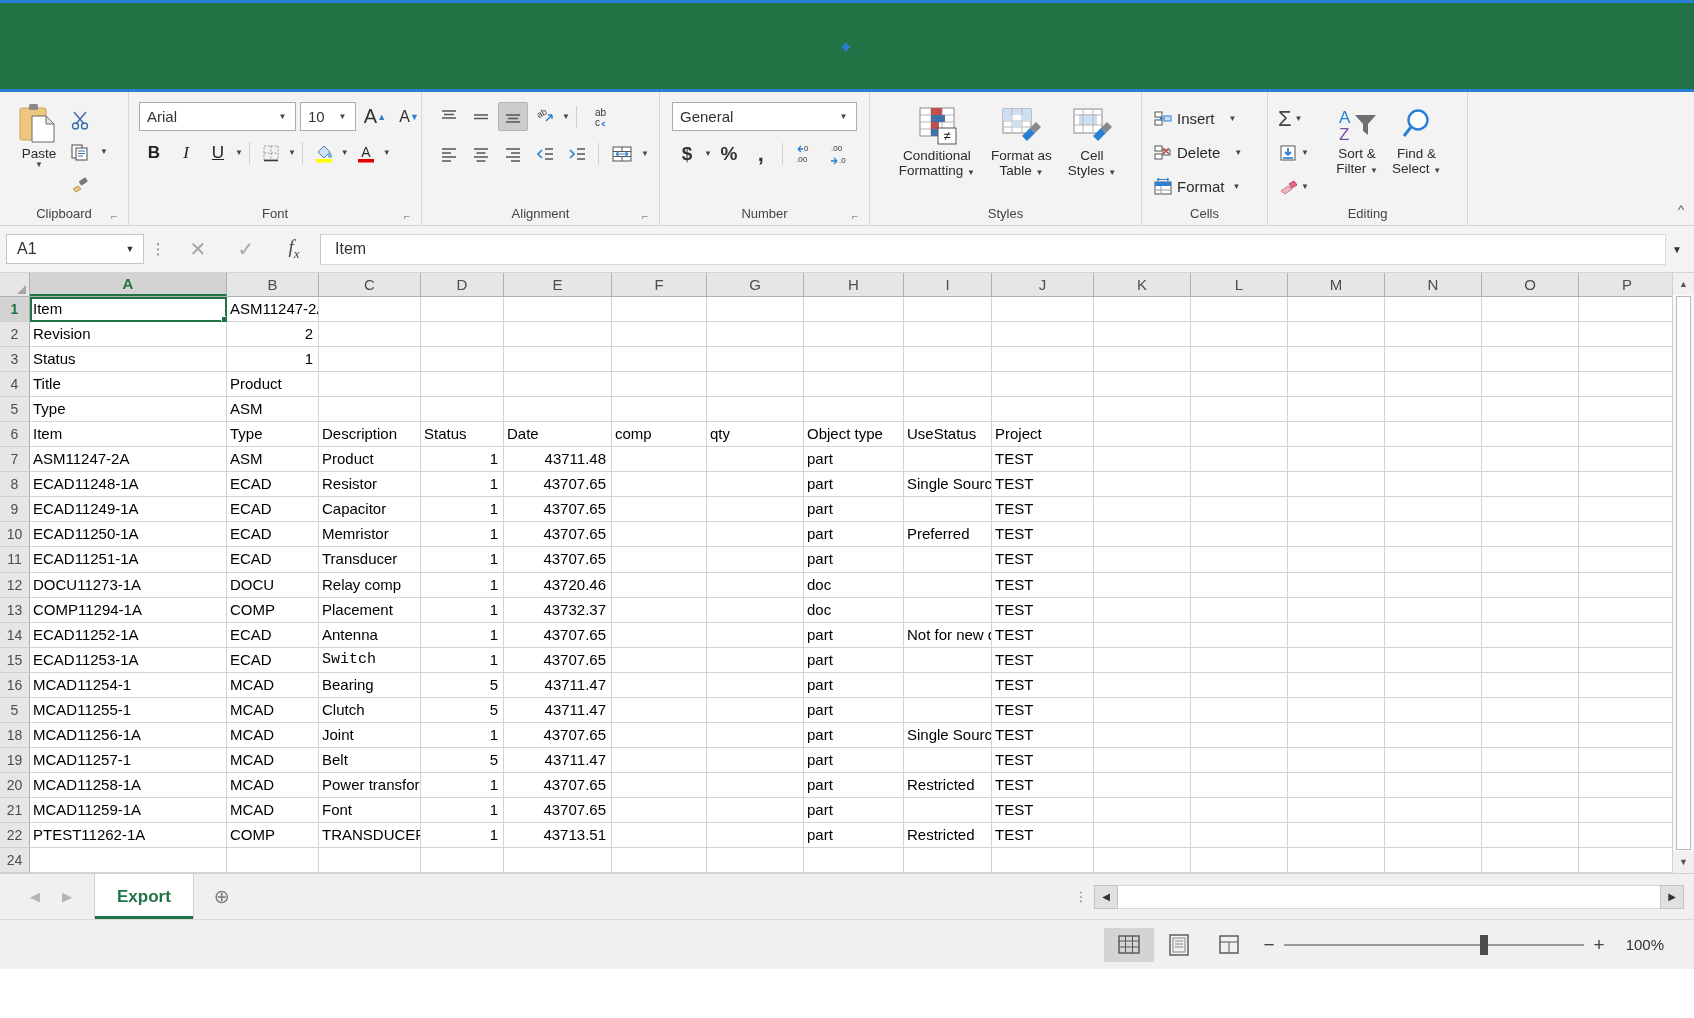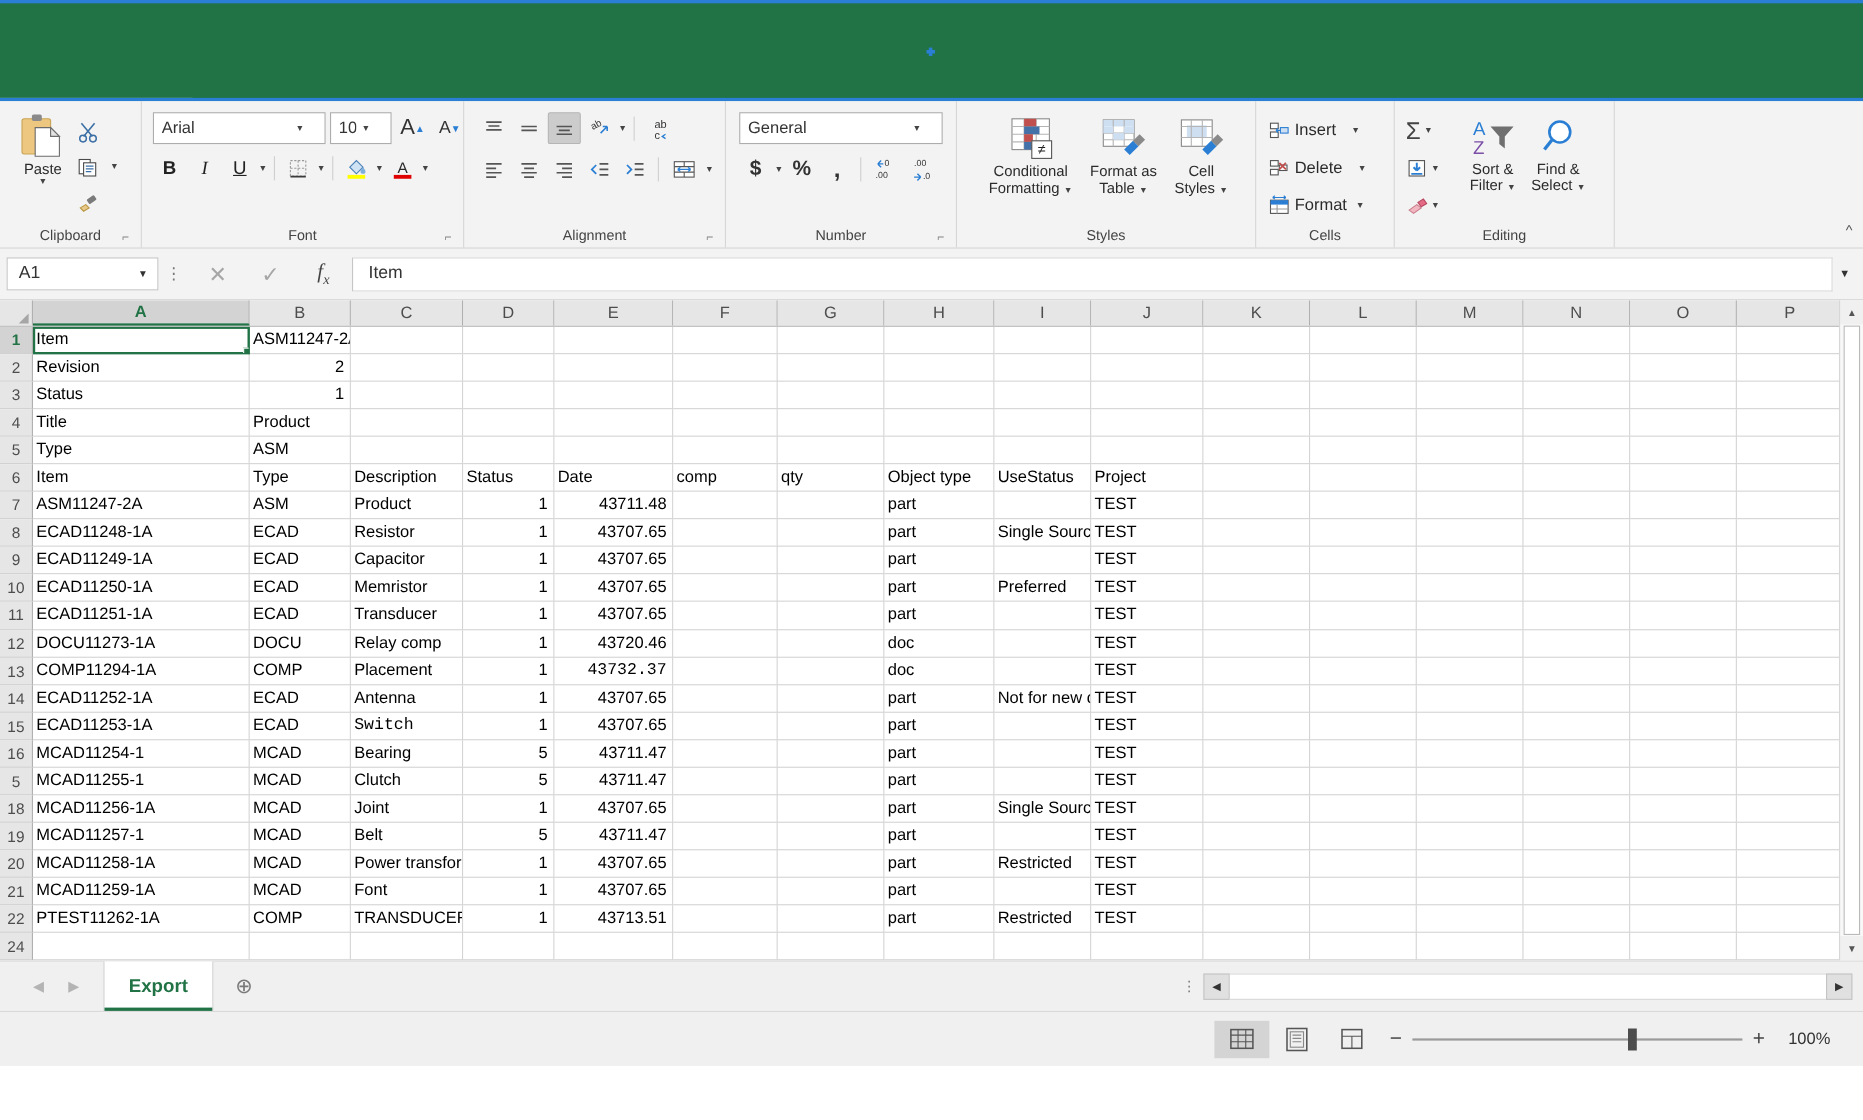--- a/index.html
+++ b/index.html
@@ -54,21 +54,21 @@
   .paste-col { display:flex; flex-direction:column; align-items:center; width:58px; }
   .clip-right { display:flex; flex-direction:column; gap:4px; padding-top:4px; margin-left:2px;}
   .clip-right > div { display:flex; align-items:center; height:28px; }
 
   
   #g-font { width:293px; }
   #g-font .rgroup-body { flex-direction:column; padding-left:10px; gap:7px; }
   .fontrow1 { display:flex; align-items:center; gap:4px; }
   .fontrow2 { display:flex; align-items:center; gap:2px; }
   .combo { border:1px solid #adadad; background:#fff; height:29px; display:flex; align-items:center;
-           padding:0 14px 0 7px; font-size:15px; color:#333; }
+           padding:0 4px 0 7px; font-size:15px; color:#333; }
   .combo .cval { flex:1; white-space:nowrap; overflow:hidden; }
   .combo .cbtn { width:17px; text-align:center; font-size:8px; color:#444; }
   .fbtn { width:30px; height:29px; display:flex; align-items:center; justify-content:center;
           border:1px solid transparent; border-radius:2px; }
   .vsep { width:1px; height:22px; background:#cfcfcf; margin:0 4px; }
 
   
   #g-align { width:238px; }
   #g-align .rgroup-body { flex-direction:column; padding-left:12px; gap:8px; }
   .alignrow { display:flex; align-items:center; gap:2px; }
@@ -843,21 +843,21 @@
           <div class="cell" style="width: 97px; min-width: 97px;"></div>
           <div class="cell" style="width: 97px; min-width: 97px;"></div>
           <div class="cell" style="width: 97px; min-width: 97px;"></div>
         </div>
         <div class="row">
           <div class="rh">13</div>
           <div class="cell" style="width: 197px; min-width: 197px;">COMP11294-1A</div>
           <div class="cell" style="width: 92px; min-width: 92px;">COMP</div>
           <div class="cell" style="width: 102px; min-width: 102px;">Placement</div>
           <div class="cell num" style="width: 83px; min-width: 83px;">1</div>
-          <div class="cell num" style="width: 108px; min-width: 108px; font-family: Liberation Mono, monospace;">43732.37</div>
+          <div class="cell num" style="width: 108px; min-width: 108px;">43732.37</div>
           <div class="cell" style="width: 95px; min-width: 95px;"></div>
           <div class="cell" style="width: 97px; min-width: 97px;"></div>
           <div class="cell" style="width: 100px; min-width: 100px;">doc</div>
           <div class="cell" style="width: 88px; min-width: 88px;"></div>
           <div class="cell" style="width: 102px; min-width: 102px;">TEST</div>
           <div class="cell" style="width: 97px; min-width: 97px;"></div>
           <div class="cell" style="width: 97px; min-width: 97px;"></div>
           <div class="cell" style="width: 97px; min-width: 97px;"></div>
           <div class="cell" style="width: 97px; min-width: 97px;"></div>
           <div class="cell" style="width: 97px; min-width: 97px;"></div>

